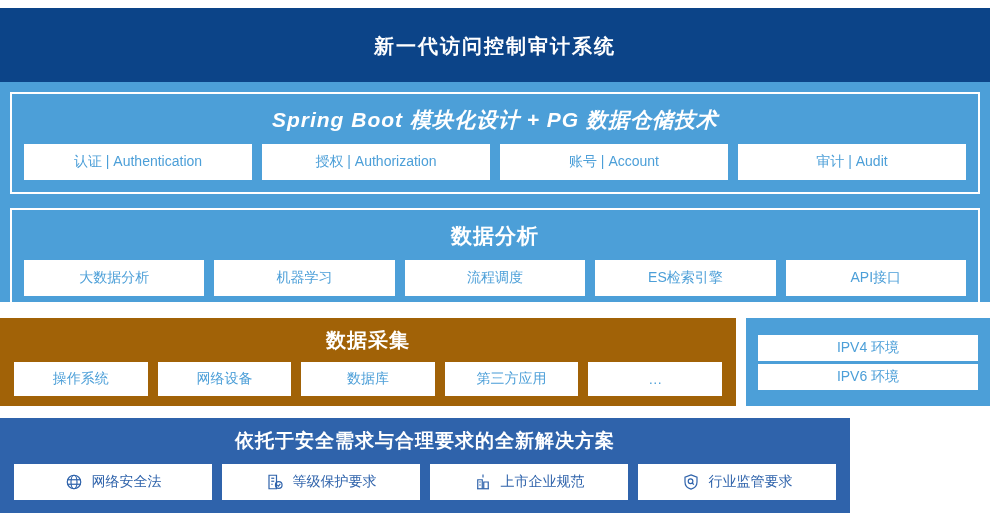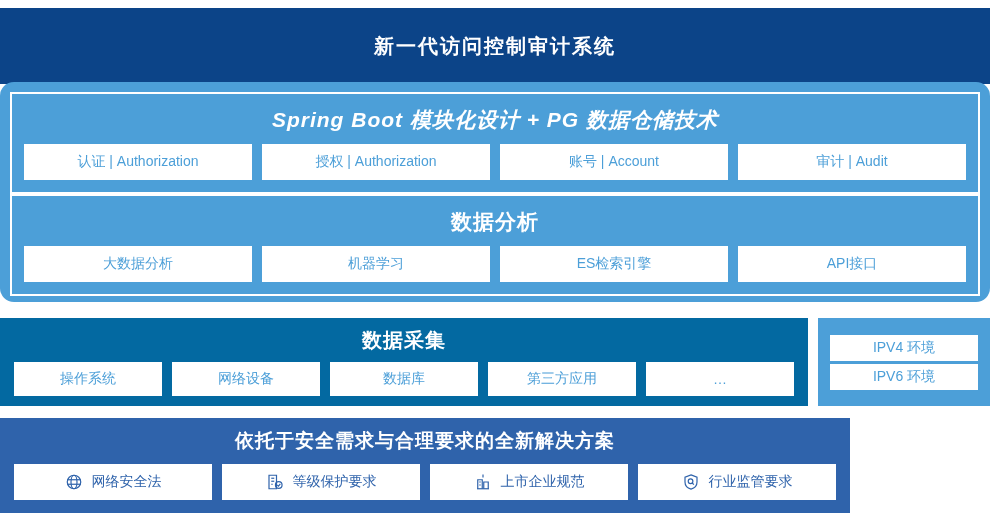--- a/index.html
+++ b/index.html
@@ -42,29 +42,28 @@
   
   .stack-panel {
     position: absolute;
     left: 0;
     top: 82px;
     width: 990px;
     height: 220px;
     background: #4c9fd8;
     box-sizing: border-box;
     padding: 10px;
-    border-radius: 14px;
   }
   .inner-panel {
     border: 2px solid #ffffff;
     box-sizing: border-box;
     padding: 8px 12px 12px 12px;
   }
   .inner-panel + .inner-panel {
-    margin-top: 0;
+    margin-top: 14px;
   }
   .panel-head {
     text-align: center;
     color: #ffffff;
     font-size: 21px;
     font-weight: bold;
     padding: 4px 0 10px 0;
     letter-spacing: 1px;
   }
   .panel-head.italic {
@@ -90,22 +89,22 @@
   .collect-wrap {
     position: absolute;
     left: 0;
     top: 318px;
     width: 990px;
     height: 88px;
     display: flex;
     gap: 10px;
   }
   .collect-panel {
-    width: 808px;
-    background: #0369a1;
+    width: 736px;
+    background: #a16207;
     box-sizing: border-box;
     padding: 6px 14px 12px 14px;
   }
   .collect-panel .panel-head {
     font-size: 20px;
     padding: 3px 0 8px 0;
   }
   .collect-panel .card {
     height: 34px;
   }
@@ -176,32 +175,33 @@
 
   <div class="title-bar">
     <span class="title-text">新一代访问控制审计系统</span>
   </div>
 
   <div class="stack-panel">
 
     <div class="inner-panel">
       <div class="panel-head italic">Spring Boot 模块化设计 + PG 数据仓储技术</div>
       <div class="card-row">
-        <div class="card">认证 | Authorization</div>
+        <div class="card">认证 | Authentication</div>
         <div class="card">授权 | Authorization</div>
         <div class="card">账号 | Account</div>
         <div class="card">审计 | Audit</div>
       </div>
     </div>
 
     <div class="inner-panel">
       <div class="panel-head">数据分析</div>
       <div class="card-row">
         <div class="card">大数据分析</div>
         <div class="card">机器学习</div>
+        <div class="card">流程调度</div>
         <div class="card">ES检索引擎</div>
         <div class="card">API接口</div>
       </div>
     </div>
 
   </div>
 
   <div class="collect-wrap">
 
     <div class="collect-panel">

